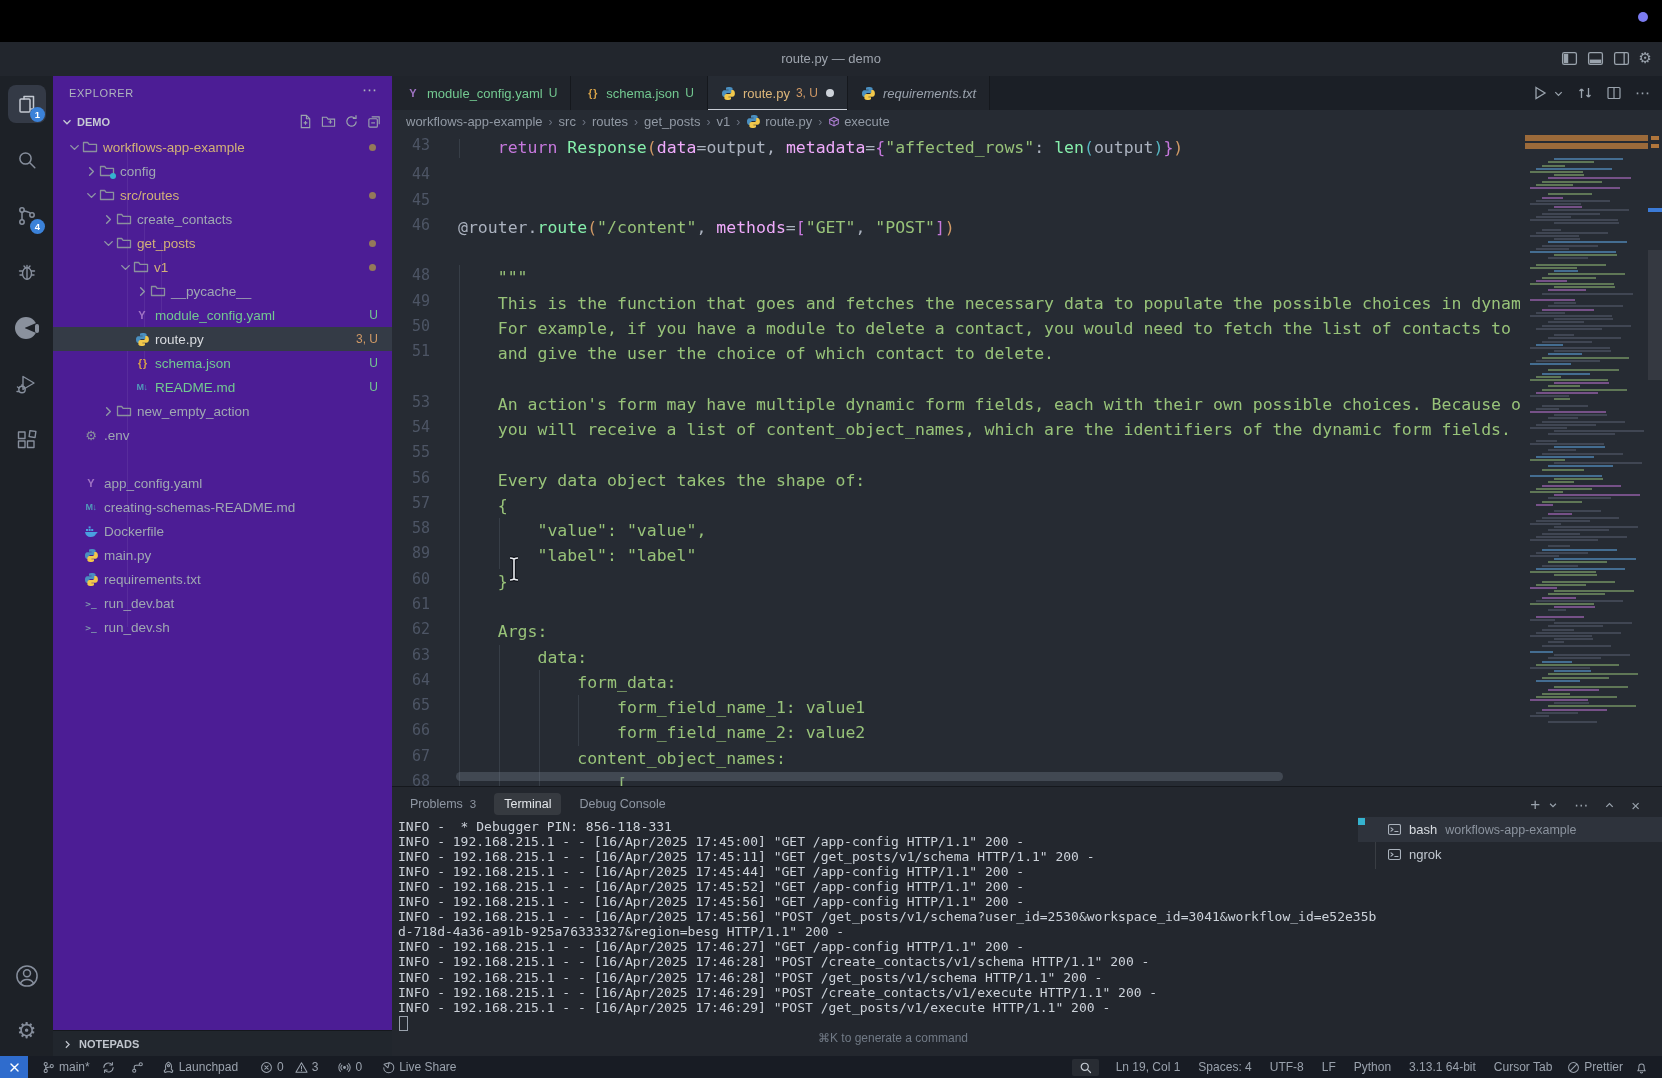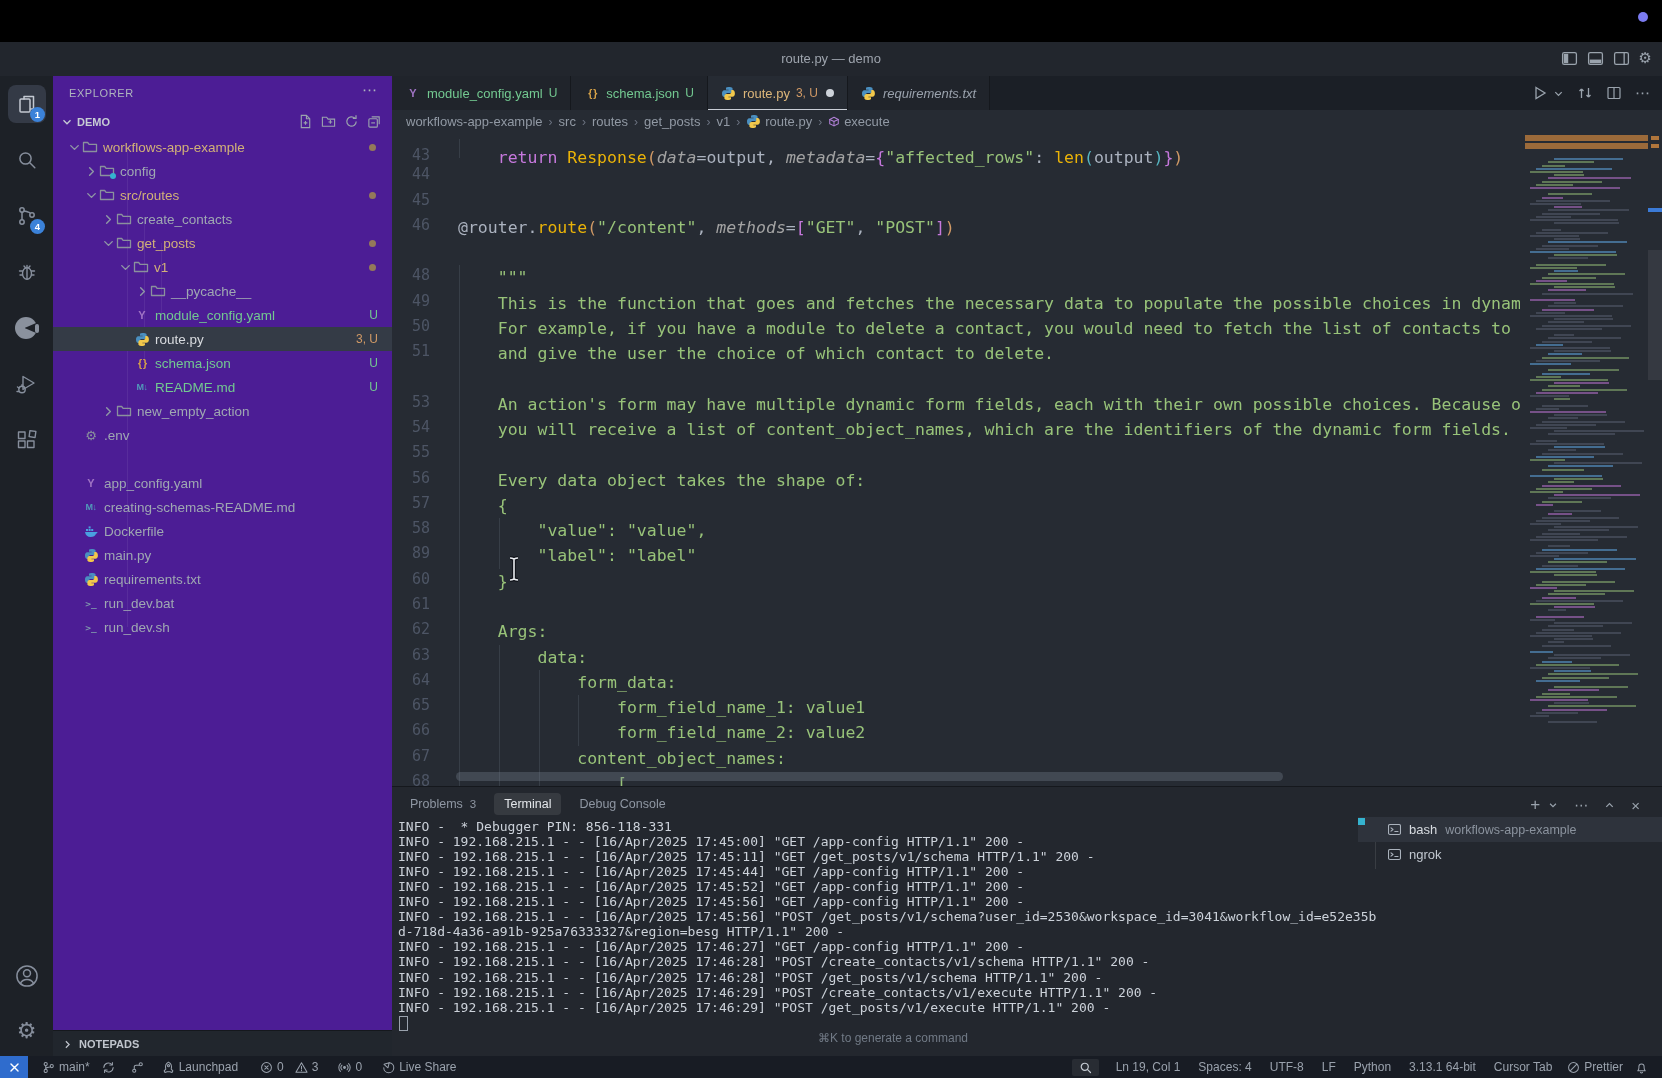--- a/index.html
+++ b/index.html
@@ -59,22 +59,22 @@
   #breadcrumbs{left:392px;top:110px;width:1270px;height:23px;background:#262b33;display:flex;
         align-items:center;font-size:13px;color:#9199a4;}
   .bc-item{display:flex;align-items:center;gap:4px;white-space:nowrap;}
   .bc-sep{margin:0 6px;color:#6b7280;font-size:12px;}
   #editor{left:392px;top:133px;width:1270px;height:653px;background:#262b33;overflow:hidden;}
   .cl{position:absolute;left:0;height:26px;width:1270px;}
   .ln{position:absolute;left:0;top:1px;width:38px;text-align:right;color:#4d5565;
       font-family:"DejaVu Sans Mono",monospace;font-size:15px;}
   .code{position:absolute;left:66px;top:0;white-space:pre;overflow:hidden;width:1062px;
       font-family:"DejaVu Sans Mono",monospace;font-size:16.5px;line-height:25px;}
-  .tk-p{color:#abb2bf}.tk-k{color:#c678dd}.tk-f{color:#eab308}.tk-s{color:#98c379}
-  .tk-d{color:#98c379}.tk-a{color:#a3a3a3;font-style:italic}.tk-g{color:#d19a66}
+  .tk-p{color:#abb2bf}.tk-k{color:#c678dd}.tk-f{color:#86efac}.tk-s{color:#98c379}
+  .tk-d{color:#98c379}.tk-a{color:#f0abfc;}.tk-g{color:#d19a66}
   .tk-b{color:#c678dd}.tk-u{color:#56b6c2}
   .iguide{position:absolute;width:1px;background:rgba(120,130,145,.22);}
   #hscroll{left:456px;top:772px;width:827px;height:9px;border-radius:5px;background:rgba(125,133,150,.32);}
   #minimap{left:1525px;top:133px;width:123px;height:600px;overflow:hidden;}
   .mm-hl{position:absolute;left:0;width:123px;height:6px;background:#b0763c;opacity:.85;}
   #ruler{left:1648px;top:133px;width:14px;height:653px;}
   .ruler-mark{position:absolute;}
   #vthumb{left:1648px;top:250px;width:14px;height:130px;background:rgba(255,255,255,.07);}
   #mouse-cursor{left:506px;top:556px;}
   
@@ -605,21 +605,21 @@
       </span>
     </div>
 
   <div class="abs" id="editor">
       <div class="iguide" style="left:67px;top:6px;height:19px;"></div>
       <div class="iguide" style="left:67px;top:132px;height:521px;"></div>
       <div class="iguide" style="left:107px;top:385px;height:51px;"></div>
       <div class="iguide" style="left:107px;top:512px;height:141px;"></div>
       <div class="iguide" style="left:147px;top:537px;height:116px;"></div>
       <div class="iguide" style="left:186px;top:562px;height:51px;"></div>
-      <div class="cl" style="top:12px">
+      <div class="cl" style="top:2px">
         <span class="ln">43</span>
         <span class="code"><span class="tk-p">    </span><span class="tk-k">return </span><span class="tk-f">Response</span><span class="tk-g">(</span><span class="tk-a">data</span><span class="tk-p">=output, </span><span class="tk-a">metadata</span><span class="tk-p">=</span><span class="tk-b">{</span><span class="tk-s">"affected_rows"</span><span class="tk-p">: </span><span class="tk-f">len</span><span class="tk-u">(</span><span class="tk-p">output</span><span class="tk-u">)</span><span class="tk-b">}</span><span class="tk-g">)</span></span>
       </div>
       <div class="cl" style="top:31.28px">
         <span class="ln">44</span>
         <span class="code"></span>
       </div>
       <div class="cl" style="top:56.56px">
         <span class="ln">45</span>
         <span class="code"></span>

